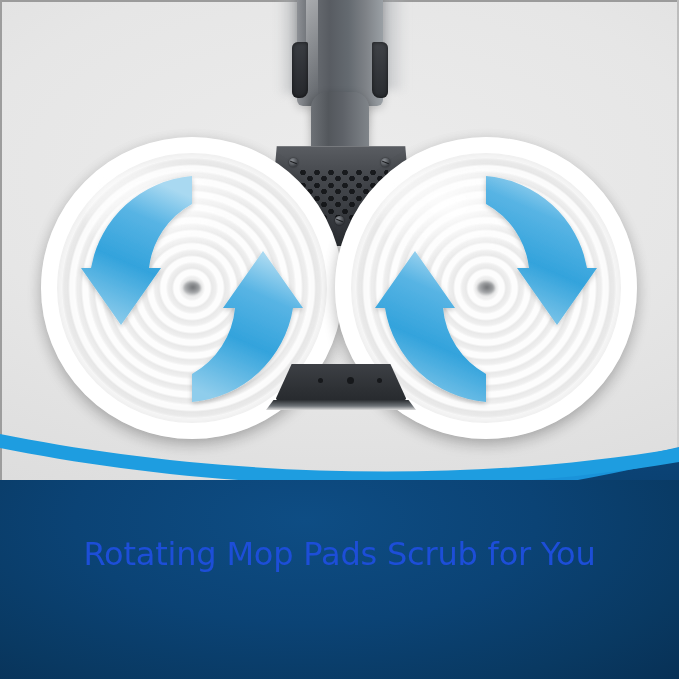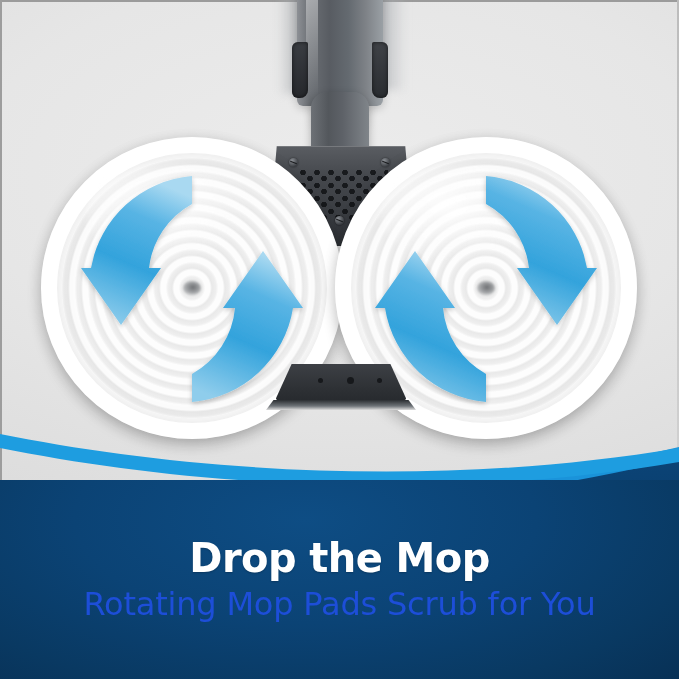--- a/index.html
+++ b/index.html
@@ -378,17 +378,16 @@
       <path d="M0 63 C 180 97, 420 89, 679 29
                L679 41 C 420 101, 180 109, 0 75 Z" fill="#1a93da"></path>
 
       <path d="M0 16 C 180 52, 430 72, 679 30
                L679 44 C 430 86, 180 66, 0 30 Z" fill="#1e9de0"></path>
     </svg>
   </div>
 
   <div class="navy"></div>
   <div class="copy">
-    <h1 class="headline">Drop the Mop</h1>
     <p class="subline">Rotating Mop Pads Scrub for You</p>
   </div>
 
 </div>
 
 </body></html>

